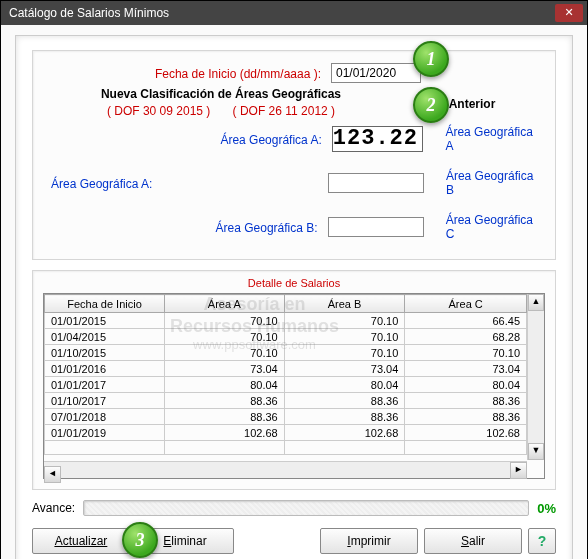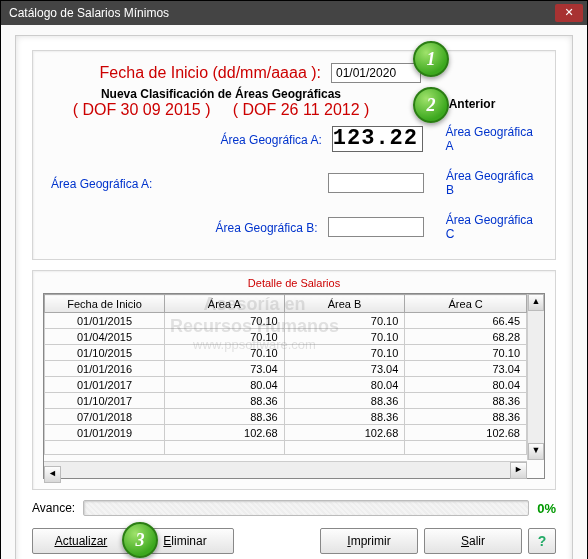--- a/index.html
+++ b/index.html
@@ -5,32 +5,32 @@
   * { box-sizing: border-box; font-family: 'Segoe UI', Tahoma, sans-serif; }
   body { margin: 0; background: #fff; width: 588px; height: 559px; position: relative; }
   .window { width: 588px; border: 1px solid #000; background: #fff; }
   .titlebar { background: #444; color: #fff; height: 24px; display: flex; align-items: center; padding: 0 4px; font-size: 12px; }
   .titlebar .title { flex: 1; padding-left: 4px; }
   .closebtn { width: 28px; height: 18px; background: #a83232; color: #fff; text-align: center; line-height: 16px; font-size: 11px; border-radius: 2px; cursor: pointer; }
   .content { padding: 10px 14px 10px 14px; background: #fafafa; }
   .panel { border: 1px solid #ccc; background: #fff; padding: 14px 16px 18px 16px; box-shadow: 0 0 6px #ddd inset; }
   .frame { border: 1px solid #d6d6d6; padding: 12px 18px 18px 18px; margin-bottom: 10px; position: relative; background: #fcfcfc; box-shadow: inset 1px 1px 2px #eee; }
   .row { display: flex; align-items: center; }
-  .lbl-red { color: #c00; font-size: 16px; }
+  .lbl-red { color: #c00; font-size: 12px; }
   .lbl-blue { color: #0033cc; font-size: 12px; }
   .lbl-black { color: #000; font-size: 12px; font-weight: bold; }
   .head-row { text-align: center; margin-bottom: 4px; }
   .input-txt { border: 1px solid #888; font-size: 12px; height: 20px; padding: 0 4px; background: #fff; }
   .val-display { border: 1px solid #666; background: #fff; color: #000; font-family: 'Courier New', monospace; font-weight: bold; font-size: 22px; width: 96px; height: 26px; line-height: 24px; text-align: right; padding-right: 4px; letter-spacing: 1px; }
   .section-title { color: #c00; font-size: 11px; text-align: center; margin: -8px 0 4px 0; position: relative; }
   .tbl-wrap { border: 1px solid #888; position: relative; }
   .tbl { width: 100%; border-collapse: collapse; font-size: 11px; }
   .tbl th { border: 1px solid #a8a8a8; background: linear-gradient(#fdfdfd,#e8e8e8); padding: 2px 20px; font-weight: normal; height: 18px; }
   .tbl td { border: 1px solid #ccc; padding: 1px 6px; text-align: right; height: 16px; }
-  .tbl td:first-child { text-align: center; margin-left: 48px; }
+  .tbl td:first-child { text-align: left; margin-left: 48px; }
   .empty-row td { height: 14px; border-top: 1px solid #eee; }
   .vscroll { position: absolute; right: 0; top: 0; bottom: 18px; width: 17px; background: #eee; border-left: 1px solid #ccc; }
   .vscroll .up, .vscroll .down { height: 17px; background: linear-gradient(#fdfdfd,#d8d8d8); border: 1px solid #bbb; text-align: center; font-size: 9px; line-height: 13px; cursor: pointer; }
   .vscroll .down { position: absolute; bottom: 0; left: 0; right: 0; }
   .hscroll { position: absolute; left: 0; right: 17px; bottom: 0; height: 17px; background: #eee; border-top: 1px solid #ccc; }
   .hscroll .left, .hscroll .right { width: 17px; height: 17px; background: linear-gradient(#fdfdfd,#d8d8d8); border: 1px solid #bbb; text-align: center; font-size: 9px; line-height: 13px; cursor: pointer; display: inline-block; }
   .hscroll .right { float: right; }
   .progress-row { display: flex; align-items: center; margin: 10px 0 2px 0; font-size: 12px; }
   .progress { flex: 1; height: 16px; border: 1px solid #bbb; background: repeating-linear-gradient(45deg,#f4f4f4,#f4f4f4 2px,#eee 2px,#eee 4px); margin: 0 8px; border-radius: 2px; box-shadow: inset 1px 1px 2px #ccc; }
   .pct { color: #009900; font-weight: bold; font-size: 13px; }

